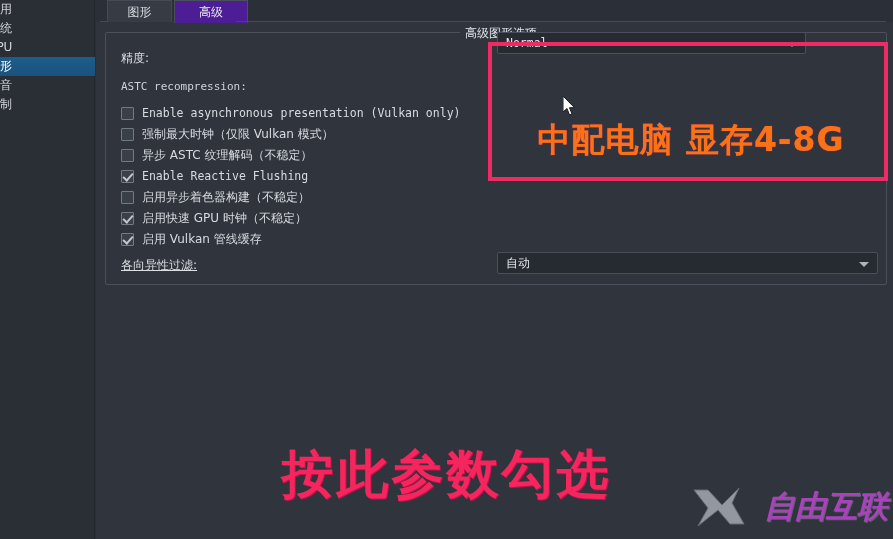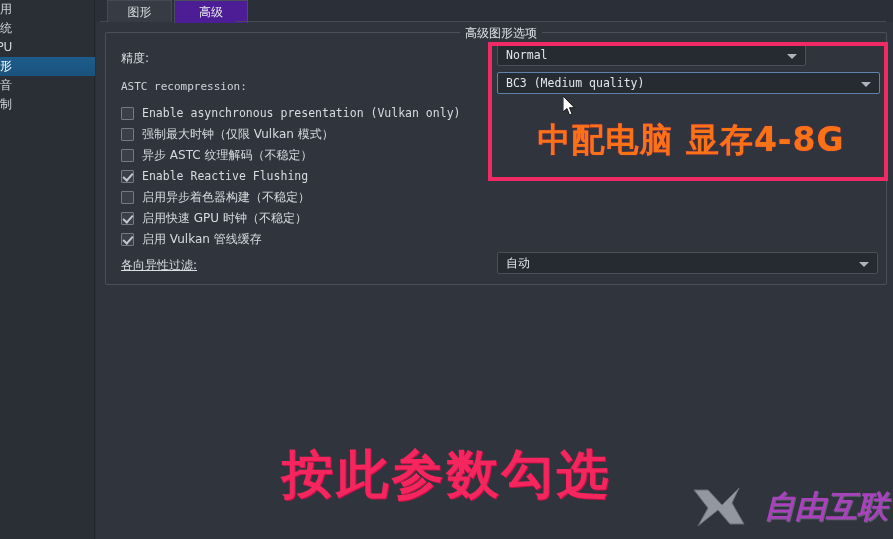--- a/index.html
+++ b/index.html
@@ -304,30 +304,26 @@
       <span>高级</span>
     </div>
     <div class="tabpanel-line seg-a"></div>
     <div class="tabpanel-line seg-b"></div>
   </div>
 
   <div class="groupbox"></div>
   <div class="groupbox-title">高级图形选项</div>
 
   <div class="field-label" style="left:25px; top:50px;">精度:</div>
-  <div class="combobox" style="left:401px; top:44px; width:309px;">
+  <div class="combobox" style="left:401px; top:32px; width:309px;">
     <span class="cb-text">Normal</span>
     <span class="cb-arrow"></span>
   </div>
 
   <div class="field-label mono" style="left:25px; top:80px;">ASTC recompression:</div>
-  <div class="combobox focused" style="left:401px; top:72px; width:383px;">
-    <span class="cb-text">BC3 (Medium quality)</span>
-    <span class="cb-arrow"></span>
-  </div>
 
   <div class="checkrow" style="top:106px;">
     <span class="checkbox"></span>
     <span class="clabel">Enable asynchronous presentation (Vulkan only)</span>
   </div>
   <div class="checkrow" style="top:127px;">
     <span class="checkbox"></span>
     <span class="clabel cjk">强制最大时钟（仅限 Vulkan 模式）</span>
   </div>
   <div class="checkrow" style="top:148px;">

